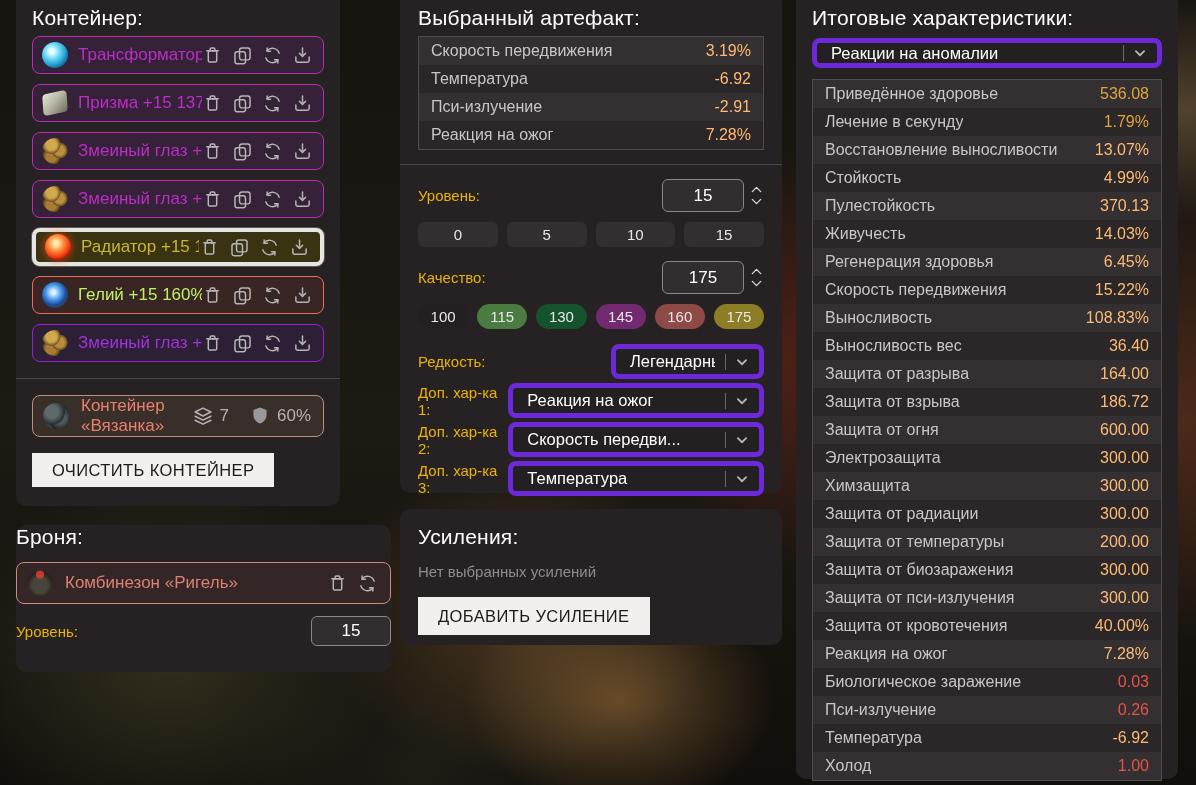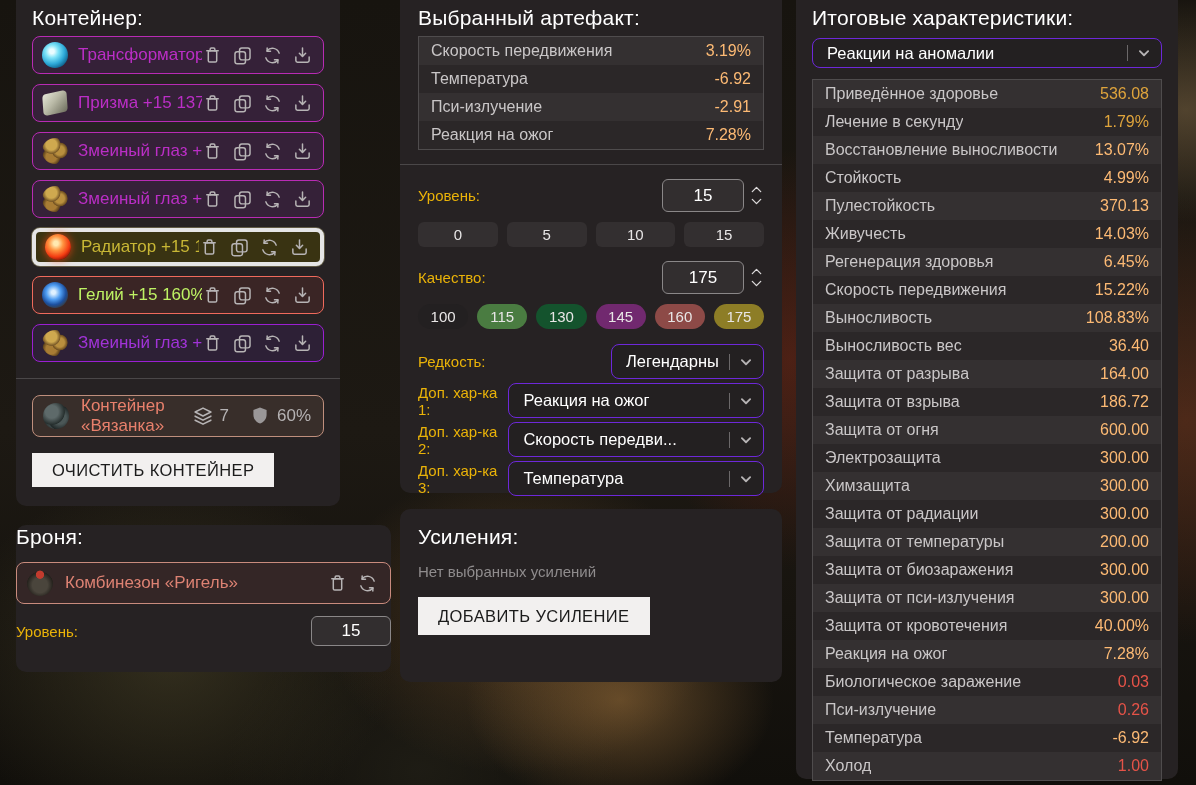--- a/index.html
+++ b/index.html
@@ -125,29 +125,29 @@
     flex:1; height:25px; border:none; border-radius:6px; background:#332f30; color:#e8e6e6;
     font-size:15px; font-family:inherit; cursor:pointer;
   }
   .chip-q { border-radius:13px; }
   .q-default { background:#232021; } .q-green { background:#4a7c41; } .q-blue { background:#14532d; }
   .q-purple { background:#71296f; } .q-red { background:#8d4a47; } .q-olive { background:#8d7d26; }
 
   .select-row { display:flex; align-items:center; justify-content:space-between; margin-bottom:4px; }
   .select-row.first { margin-top:15px; }
   .select {
-    height:35px; background:#232021; border:1px solid #6d28d9; border-radius:8px;
+    height:35px; background:#232021; border:5px solid #6d28d9; border-radius:8px;
     display:flex; align-items:center; padding:0 8px 0 14px; font-size:16.5px; color:#fff; cursor:pointer;
   }
   .select-value { flex:1; white-space:nowrap; overflow:hidden; }
   .select-div { width:1px; height:16px; background:#6b6869; margin:0 7px 0 10px; flex:0 0 1px; }
   .select .chev { width:18px; height:18px; }
   .sel-rarity { width:153px; } .sel-extra { width:270px; }
 
-  .panel-boosts { margin-top:16px; height:173px; padding:16px 18px; }
+  .panel-boosts { margin-top:16px; height:136px; padding:16px 18px; }
   .panel-boosts h2 { margin-bottom:14px; }
   .boosts-empty { font-size:15px; color:#8f8c8d; margin-bottom:17px; }
   .panel-boosts .btn-light { height:38px; margin-bottom:0; }
 
   
   .panel-summary { height:779px; padding:6px 16px 0; }
   .panel-summary h2 { margin-bottom:8px; }
   .select-full { width:100%; height:30px; margin-bottom:11px; }
 </style>
 </head>

